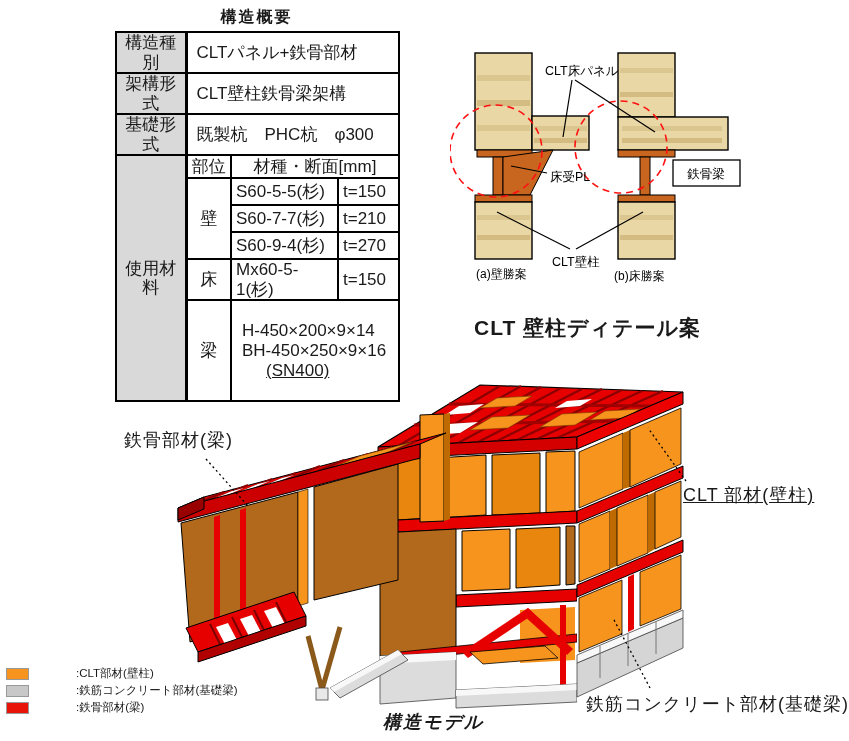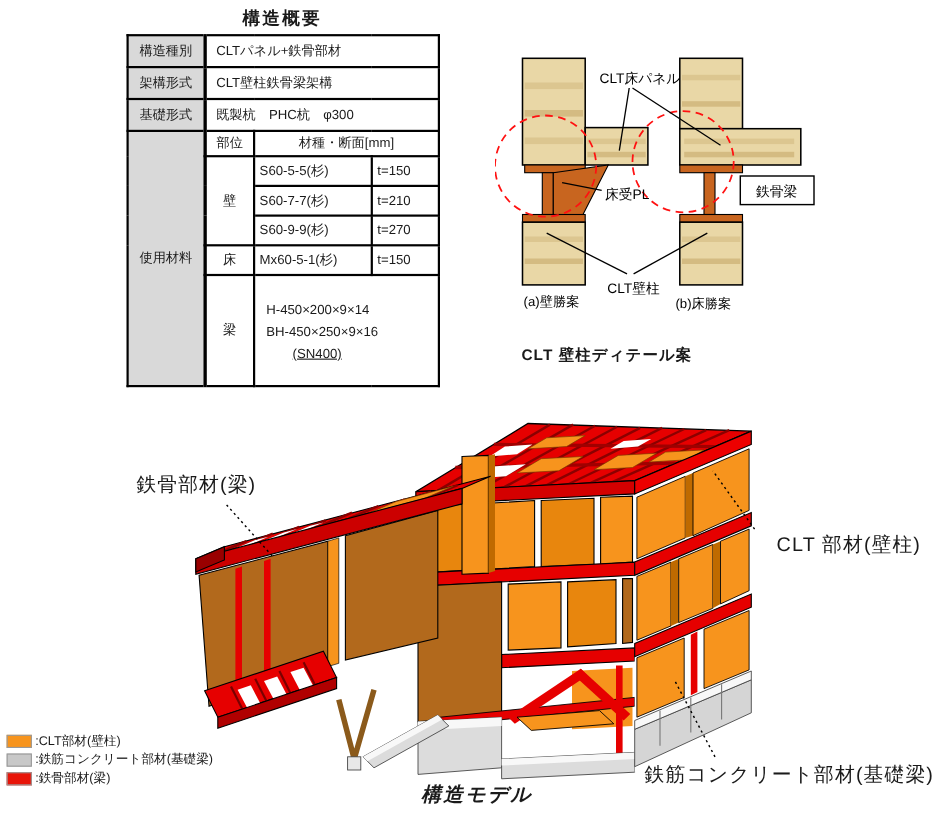--- a/index.html
+++ b/index.html
@@ -2,39 +2,39 @@
 <html><head>
 <meta charset="utf-8">
 <style>
   html,body{margin:0;padding:0;background:#fff;}
   .page{position:relative;width:849px;height:741px;background:#fff;overflow:hidden;
         font-family:"Liberation Sans","DejaVu Sans",sans-serif;color:#1a1a1a;}
   .abs{position:absolute;}
   
   .tbl-title{left:115px;top:7px;width:283px;text-align:center;font-size:16px;font-weight:bold;letter-spacing:2px;}
   table.spec{left:115px;top:31px;border-collapse:collapse;table-layout:fixed;position:absolute;
-             font-size:12px;}
+             font-size:17px;}
   table.spec td{border:2px solid #000;padding:0 4px;vertical-align:middle;line-height:1.15;}
   table.spec td.hd{background:#d9d9d9;text-align:center;border-right:3px solid #000;}
   table.spec td.ctr{text-align:center;}
   table.spec td.val{padding-left:9px;border-radius:13px;}
   table.spec tr.r29{height:29px;} table.spec tr.r23{height:23px;} table.spec tr.r27{height:27px;}
   table.spec tr.rbeam{height:101px;}
   .beam-cell div{padding-left:6px;line-height:20px;}
   .beam-cell div.sn{padding-left:30px;text-decoration:underline;}
   
   .jp-label{font-size:18px;letter-spacing:1px;white-space:nowrap;margin-left:24px;}
-  .detail-caption{left:474px;top:314px;font-size:14px;font-weight:bold;letter-spacing:1px;}
+  .detail-caption{left:474px;top:314px;font-size:21px;font-weight:bold;letter-spacing:1px;}
   .model-caption{left:383px;top:710px;font-size:18px;font-weight:bold;letter-spacing:2px;font-style:italic;}
   .lbl-steel{left:100px;top:428px;}
-  .lbl-clt{left:682px;top:483px;}
+  .lbl-clt{left:659px;top:483px;text-decoration:underline;}
   .lbl-rc{left:562px;top:692px;}
   
   .legend{left:6px;top:665px;font-size:11.5px;}
-  .legend-row{display:flex;align-items:center;height:17px;}
+  .legend-row{display:flex;align-items:center;height:17px;gap:44px;}
   .legend-swatch{width:21px;height:10px;margin-right:3px;border:0.5px solid #999;}
   svg text{font-family:"Liberation Sans","DejaVu Sans",sans-serif;}
 </style>
 </head>
 <body>
 
 <div class="page">
 
   <div class="abs tbl-title">構造概要</div>
 
@@ -66,21 +66,21 @@
     <tr class="r27">
       <td class="ctr" rowspan="3">壁</td>
       <td>S60-5-5(杉)</td>
       <td>t=150</td>
     </tr>
     <tr class="r27">
       <td>S60-7-7(杉)</td>
       <td>t=210</td>
     </tr>
     <tr class="r27">
-      <td>S60-9-9(杉)</td>
+      <td>S60-9-4(杉)</td>
       <td>t=270</td>
     </tr>
     <tr class="r27">
       <td class="ctr">床</td>
       <td>Mx60-5-1(杉)</td>
       <td>t=150</td>
     </tr>
     <tr class="rbeam">
       <td class="ctr">梁</td>
       <td colspan="2" class="beam-cell">

